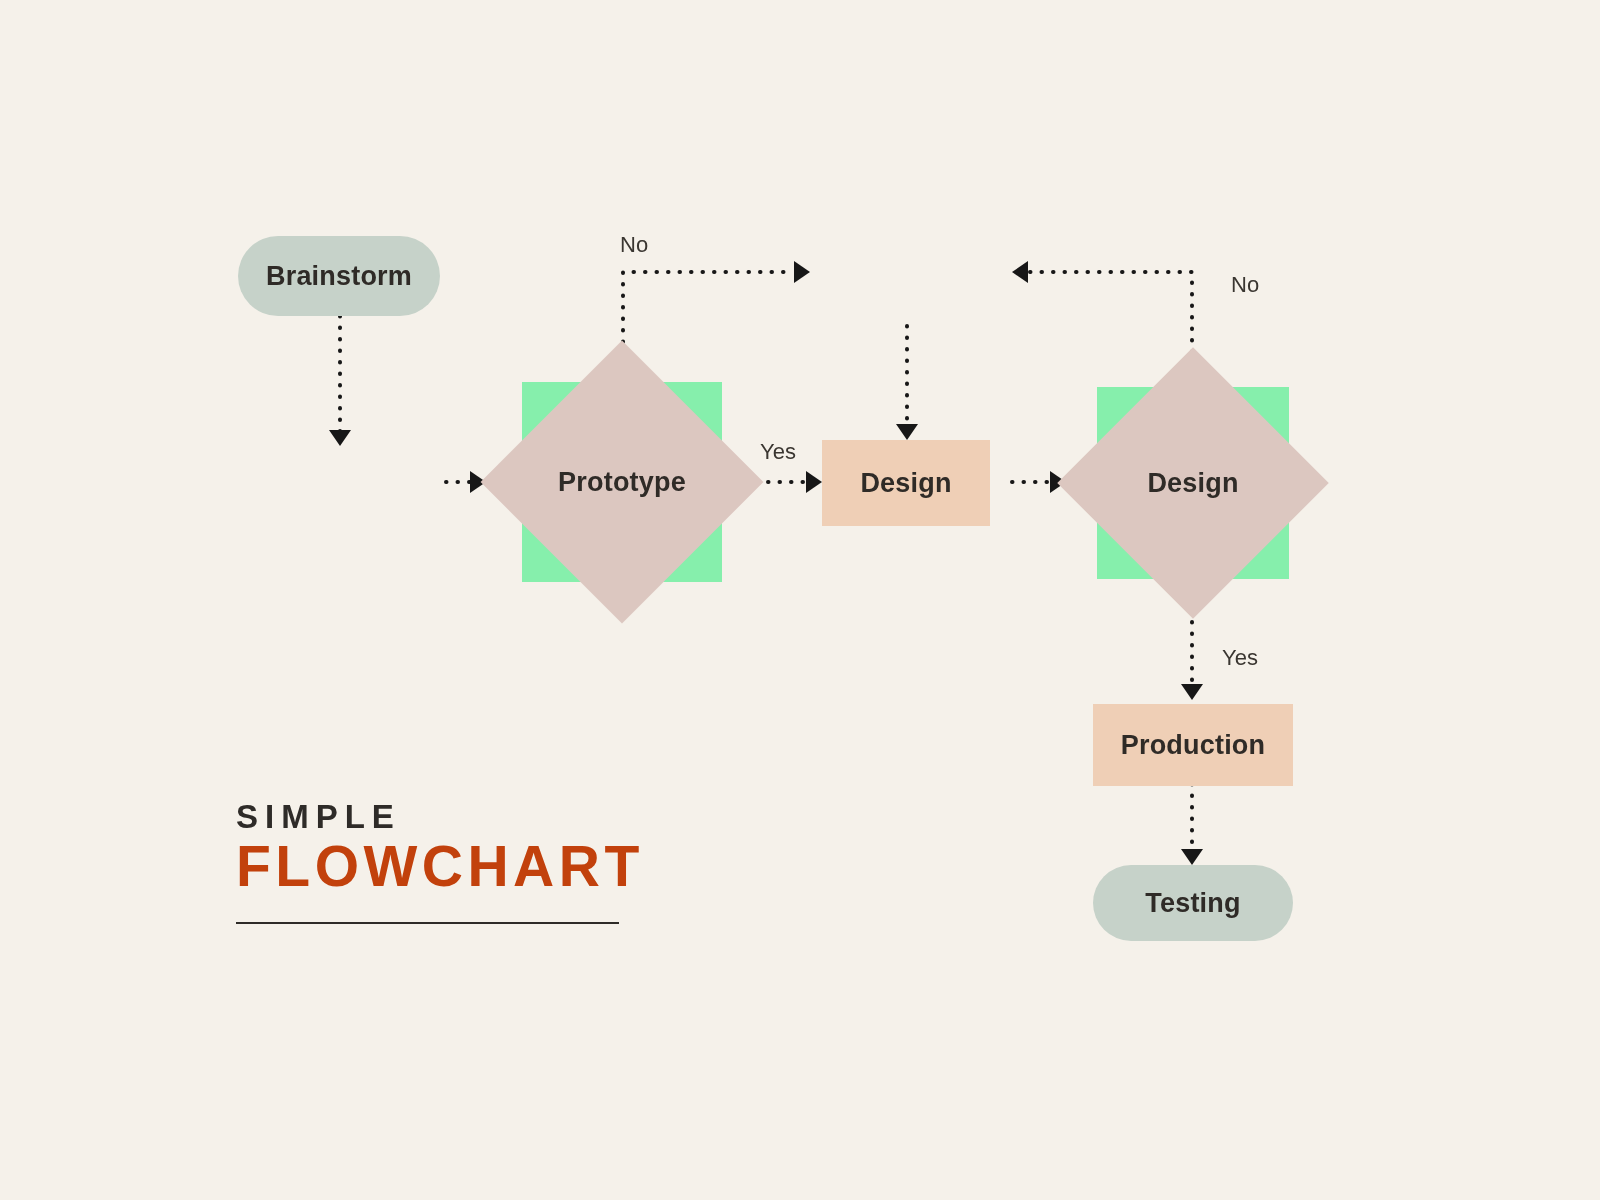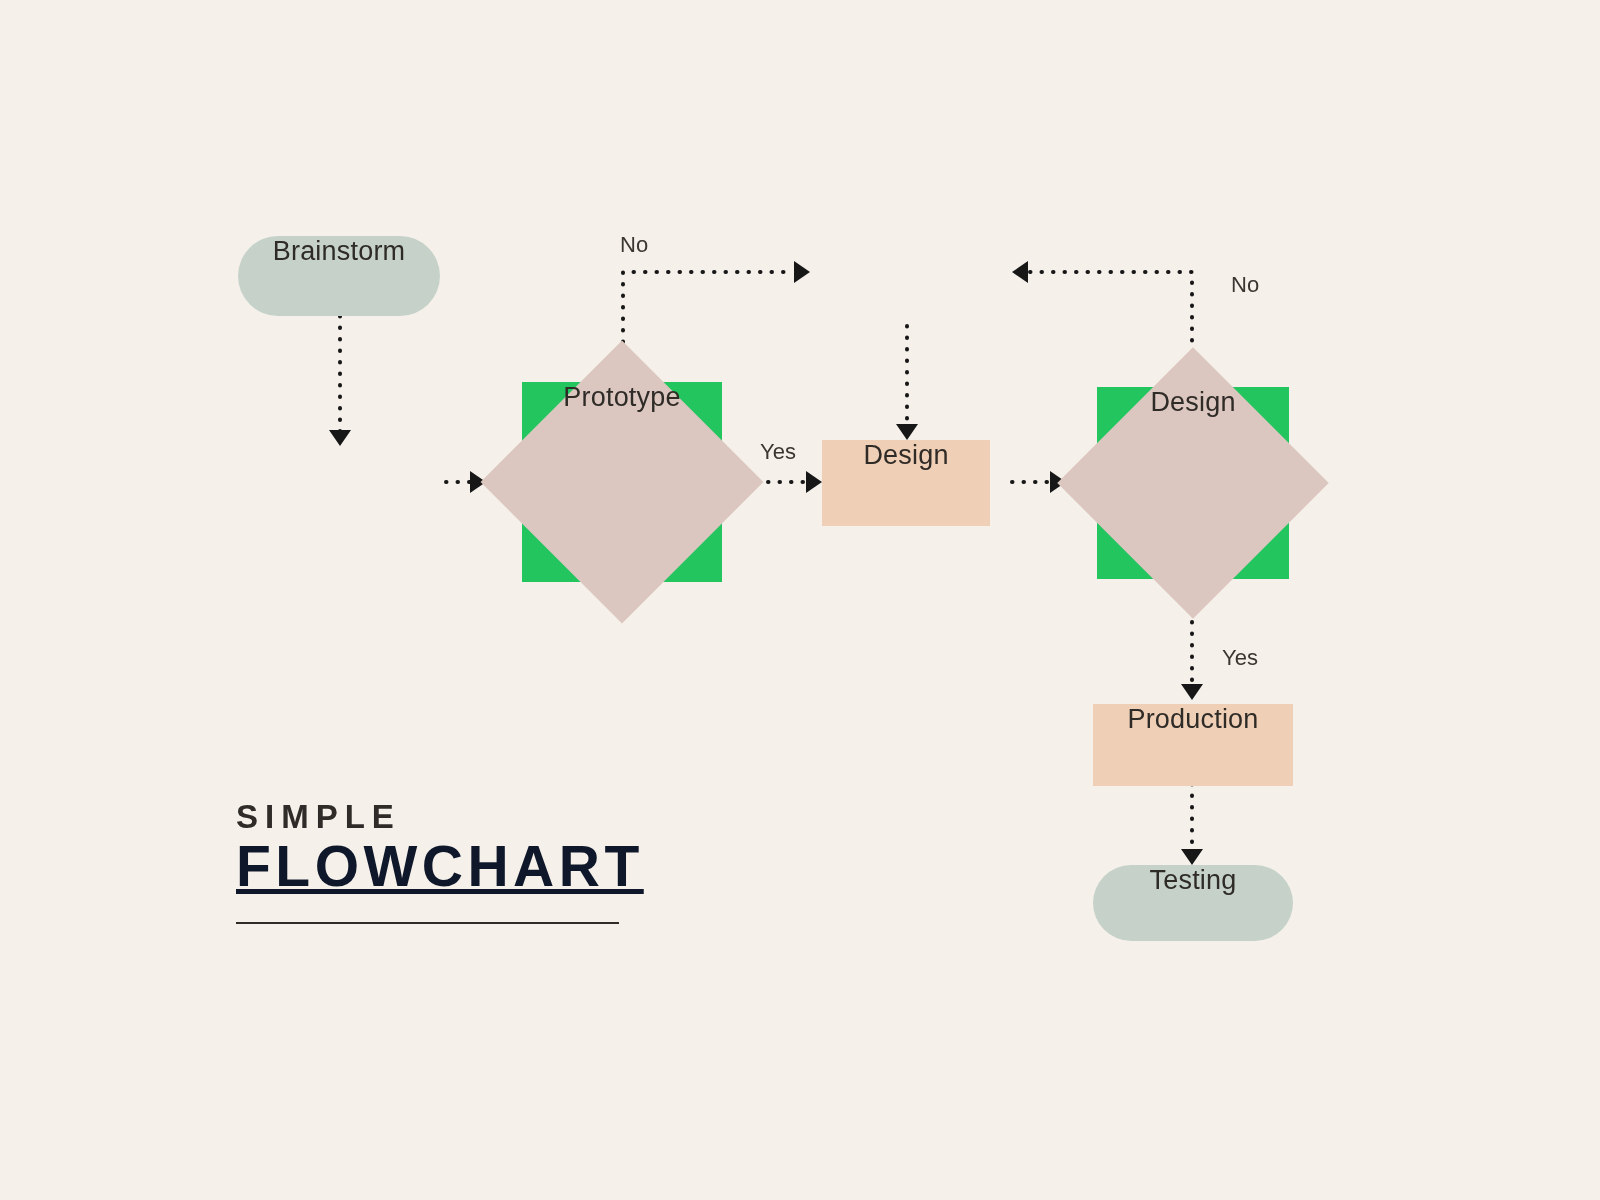--- a/index.html
+++ b/index.html
@@ -17,40 +17,40 @@
     position: relative;
     width: 1600px;
     height: 1200px;
     background: #f5f1ea;
   }
 
   
   .node {
     position: absolute;
     display: flex;
-    align-items: flex-start;
+    align-items: center;
     justify-content: center;
     box-sizing: border-box;
     color: #2f2b27;
     font-family: "Liberation Sans", sans-serif;
-    font-weight: 400;
+    font-weight: 700;
     letter-spacing: .2px;
     text-align: center;
   }
   .node-terminator {
     background: #c6d2c9;
     border-radius: 999px;
     font-size: 27px;
   }
   .node-process {
     background: #efcfb6;
     font-size: 27px;
   }
   .node-decision {
-    background: #22c55e;
+    background: #86efac;
     font-size: 27px;
   }
   .diamond-shape {
     position: absolute;
     inset: 0;
     background: #dcc7c0;
     transform: rotate(45deg);
   }
   .diamond-label {
     position: relative;
@@ -99,23 +99,22 @@
     font-weight: 700;
     letter-spacing: 7px;
     color: #2e2b28;
     line-height: 1.05;
   }
   .title-line2 {
     font-family: "Liberation Sans", sans-serif;
     font-size: 57px;
     font-weight: 700;
     letter-spacing: 4.5px;
-    color: #0f172a;
+    color: #c2410c;
     line-height: 1.12;
-    text-decoration: underline;
   }
   .title-rule {
     margin-top: 24px;
     width: 383px;
     height: 2px;
     background: #2e2b28;
   }
 </style>
 </head>
 <body>

